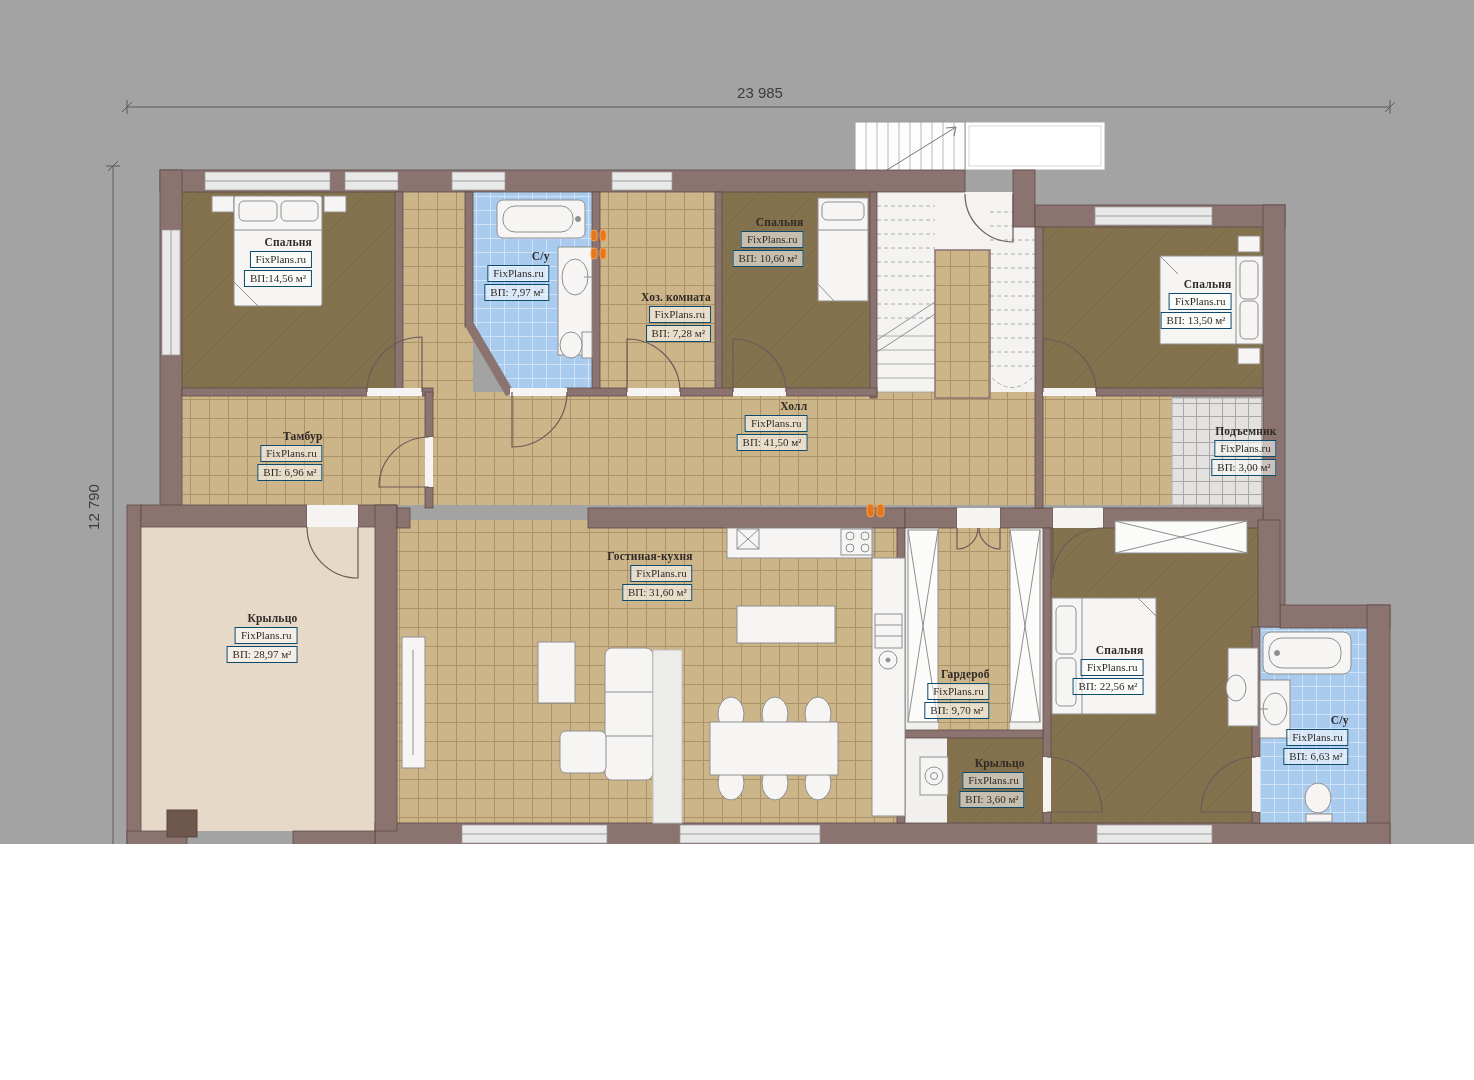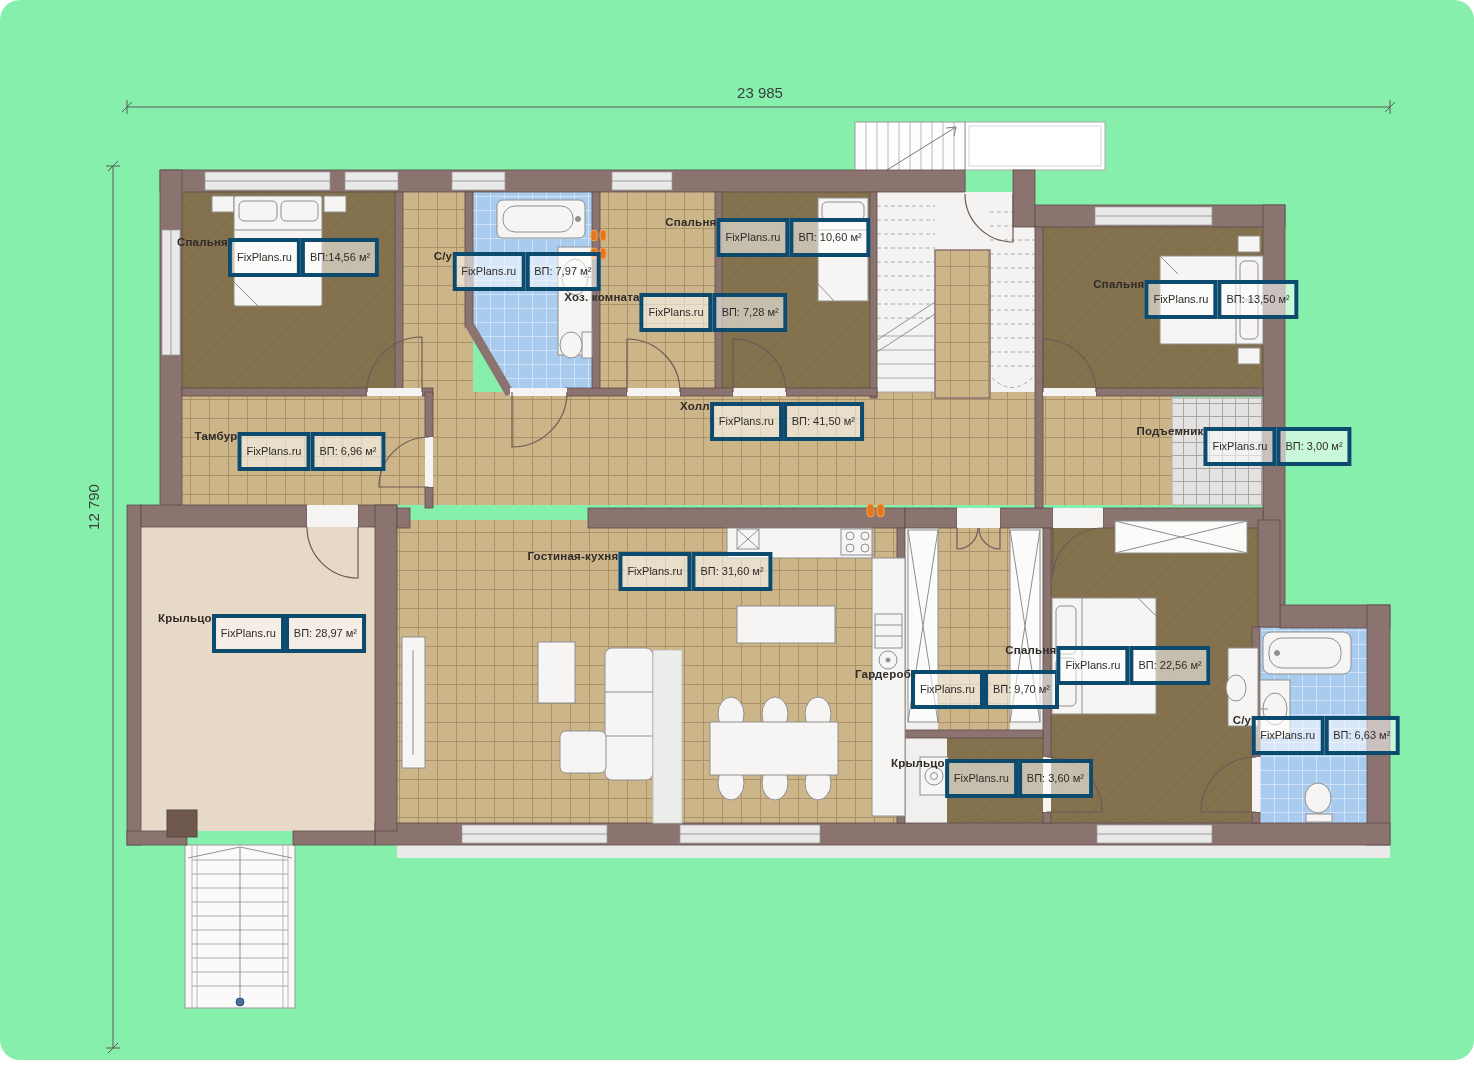--- a/index.html
+++ b/index.html
@@ -1,24 +1,24 @@
 <!DOCTYPE html>
 <html><head>
 <meta charset="utf-8">
 <style>
   html,body{margin:0;padding:0;background:#ffffff;}
-  #stage{position:relative;width:1474px;height:1060px;background:#86efac;overflow:hidden;
-         font-family:"Liberation Sans",sans-serif;border-radius:20px;}
+  #stage{position:relative;width:1474px;height:844px;background:#a3a3a3;overflow:hidden;
+         font-family:"Liberation Sans",sans-serif;}
   #plan-svg{position:absolute;left:0;top:0;z-index:1;}
-  .room-label{position:absolute;transform:translateX(-50%);display:flex;flex-direction:row;
-              align-items:flex-start;z-index:5;pointer-events:none;}
+  .room-label{position:absolute;transform:translateX(-50%);display:flex;flex-direction:column;
+              align-items:flex-end;z-index:5;pointer-events:none;font-family:Liberation Serif, serif;}
   .rl-name{font-weight:bold;font-size:11.5px;color:#2f2b28;white-space:nowrap;
            letter-spacing:.2px;margin-bottom:1px;}
-  .rl-box{border:4px solid #0c4a6e;background:rgba(255,255,255,0.55);font-size:11px;color:#2f2b28;
-          padding:8px 5px;line-height:15px;white-space:nowrap;margin-top:2px;}
+  .rl-box{border:1px solid #0c4a6e;background:rgba(255,255,255,0.55);font-size:11px;color:#2f2b28;
+          padding:0 5px;line-height:15px;white-space:nowrap;margin-top:2px;}
   .dim-text{font-size:15px;fill:#3c3c3c;}
 </style>
 </head>
 <body>
 
 <div id="stage">
 
 <svg id="plan-svg" width="1474" height="1080" viewBox="0 0 1474 1080">
   <defs>
     <pattern id="tan" width="19" height="19" patternUnits="userSpaceOnUse">

